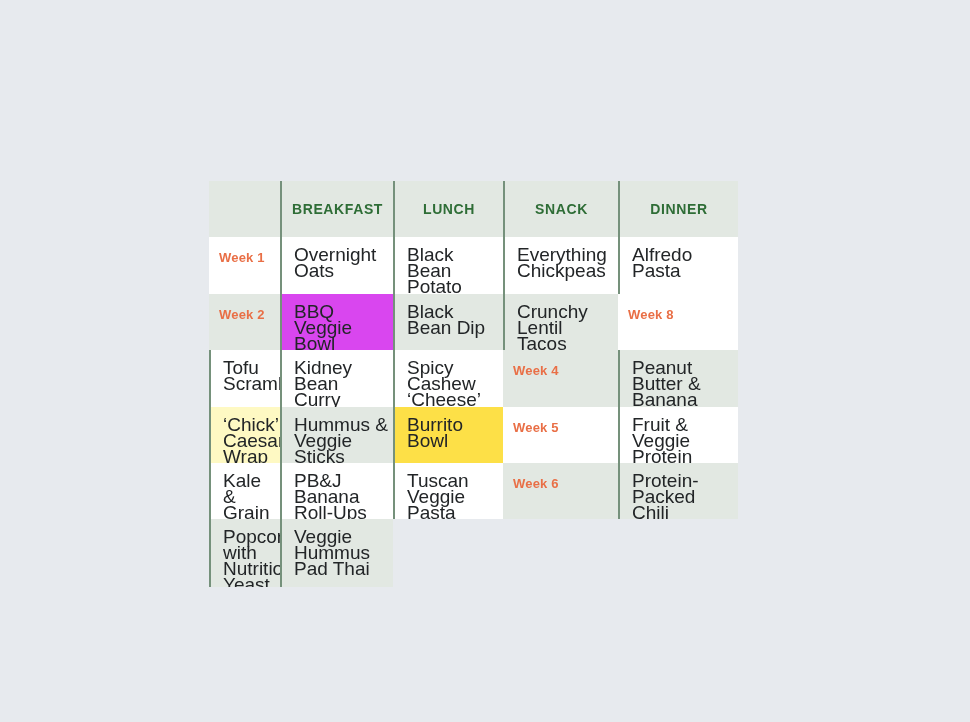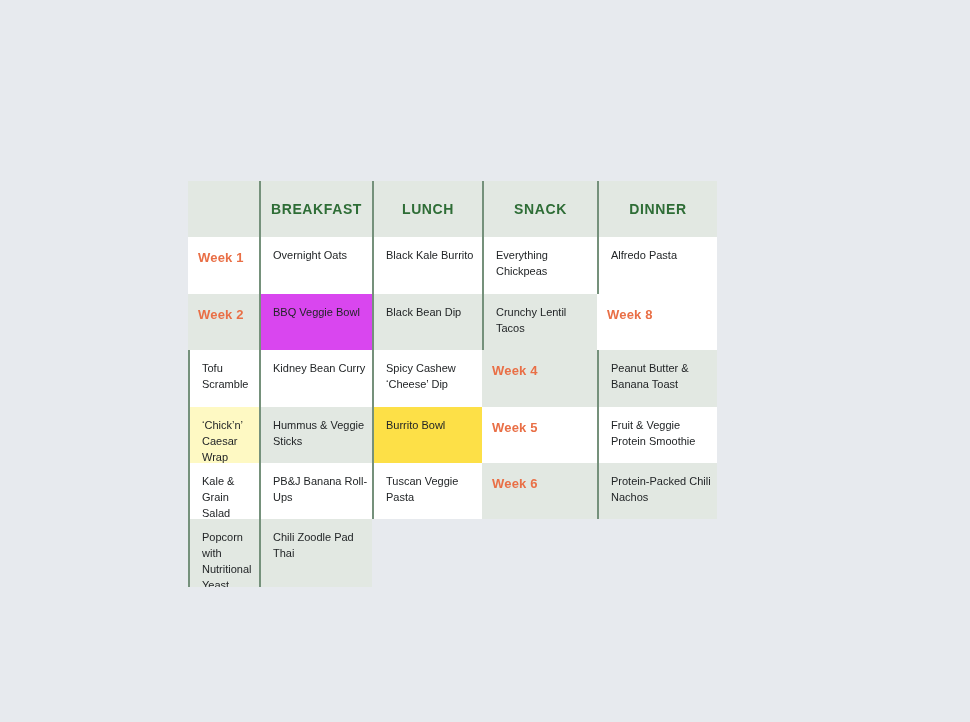--- a/index.html
+++ b/index.html
@@ -6,21 +6,21 @@
   html, body {
     width: 970px; height: 722px;
     background: #e7eaee;
     font-family: "Liberation Sans", sans-serif;
     overflow: hidden;
   }
   .stage { position: relative; width: 970px; height: 722px; }
 
   .meal-table {
     position: absolute;
-    left: 188px; top: 181px;
+    left: 209px; top: 181px;
     width: 529px; height: 406px;
     display: grid;
     grid-template-columns: 71px 113px 110px 115px 120px;
     grid-template-rows: 56px 57px 56px 57px 56px 56px 68px;
   }
   .cell {
     background: #ffffff;
     overflow: hidden;
   }
   .row-even .cell, .header-row-cell { background: #e2e8e2; }
@@ -40,21 +40,21 @@
   }
   .week-label {
     color: #e96f46;
     font-weight: bold;
     font-size: 13px;
     letter-spacing: 0.2px;
   }
   .meal-cell {
     padding: 10px 4px 0 12px;
     color: #222527;
-    font-size: 11px;
+    font-size: 19px;
     font-weight: 500;
     line-height: 16px;
   }
 </style>
 </head>
 <body>
 
 <div class="stage">
   <div class="meal-table">
 
@@ -67,21 +67,21 @@
       </div>
     <div class="cell header-row-cell bl">
         <span class="col-header">SNACK</span>
       </div>
     <div class="cell header-row-cell bl">
         <span class="col-header">DINNER</span>
       </div>
 
     <div class="cell week-cell"><span class="week-label">Week 1</span></div>
     <div class="cell meal-cell bl">Overnight Oats</div>
-    <div class="cell meal-cell bl">Black Kale Burrito</div>
+    <div class="cell meal-cell bl">Black Bean Potato</div>
     <div class="cell meal-cell bl">Everything Chickpeas</div>
     <div class="cell meal-cell bl">Alfredo Pasta</div>
 
     <div class="cell week-cell row-even-bg" style="background:#e2e8e2"><span class="week-label">Week 2</span></div>
     <div class="cell meal-cell bl" style="background:#d946ef">BBQ Veggie Bowl</div>
     <div class="cell meal-cell bl" style="background:#e2e8e2">Black Bean Dip</div>
     <div class="cell meal-cell bl" style="background:#e2e8e2">Crunchy Lentil Tacos</div>
 
     <div class="cell week-cell"><span class="week-label">Week 8</span></div>
     <div class="cell meal-cell bl">Tofu Scramble</div>
@@ -96,16 +96,16 @@
 
     <div class="cell week-cell"><span class="week-label">Week 5</span></div>
     <div class="cell meal-cell bl">Fruit &amp; Veggie Protein Smoothie</div>
     <div class="cell meal-cell bl">Kale &amp; Grain Salad</div>
     <div class="cell meal-cell bl">PB&amp;J Banana Roll-Ups</div>
     <div class="cell meal-cell bl">Tuscan Veggie Pasta</div>
 
     <div class="cell week-cell" style="background:#e2e8e2"><span class="week-label">Week 6</span></div>
     <div class="cell meal-cell bl" style="background:#e2e8e2">Protein-Packed Chili Nachos</div>
     <div class="cell meal-cell bl" style="background:#e2e8e2">Popcorn with Nutritional Yeast</div>
-    <div class="cell meal-cell bl" style="background:#e2e8e2">Chili Zoodle Pad Thai</div>
+    <div class="cell meal-cell bl" style="background:#e2e8e2">Veggie Hummus Pad Thai</div>
 
   </div>
 </div>
 
 </body></html>

